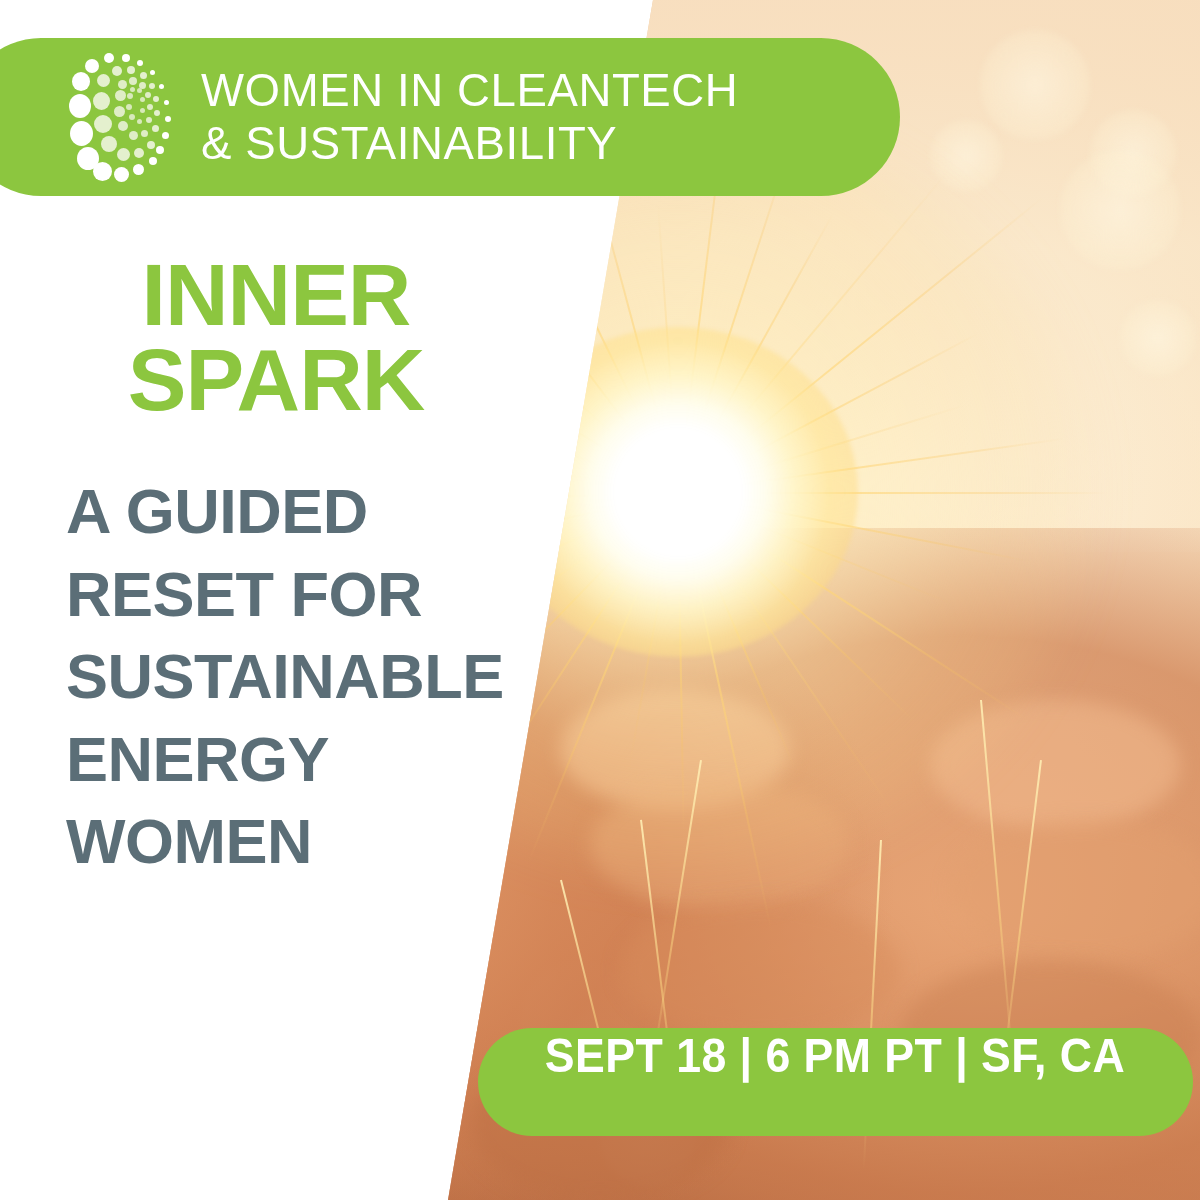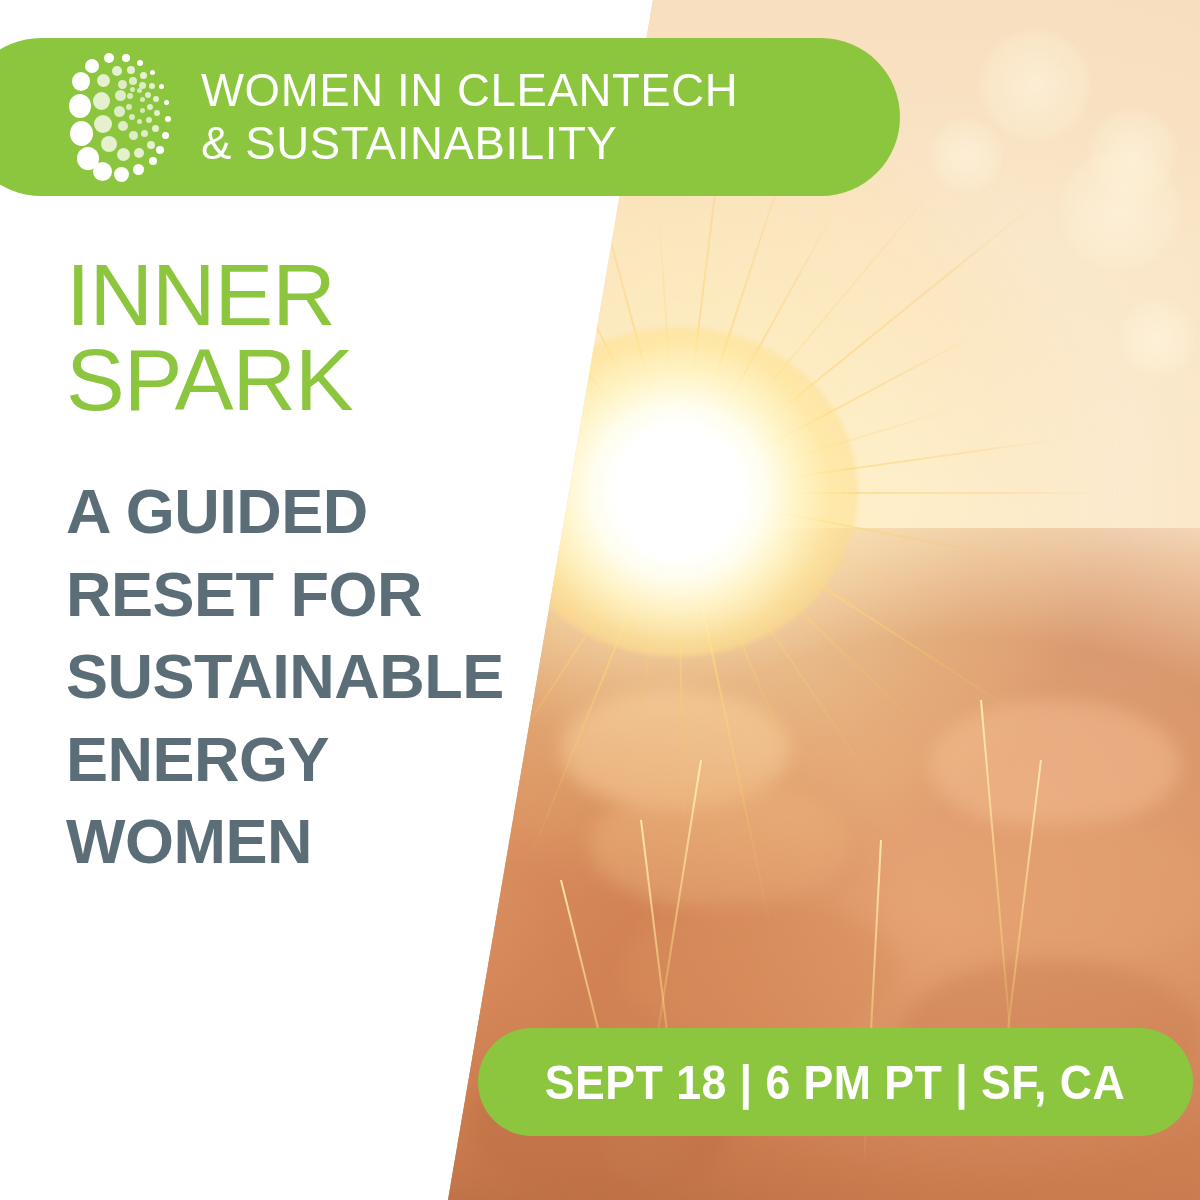--- a/index.html
+++ b/index.html
@@ -138,46 +138,47 @@
     transform:scaleX(.97);
     transform-origin:left center;
   }
 
   
   #headline{
     position:absolute;
     left:66px;top:252px;
     width:420px;
     color:#8CC63F;
-    font-weight:normal;
+    font-weight:bold;
     font-size:88px;
     line-height:.97;
     letter-spacing:-1px;
     white-space:pre-line;
+    text-align:center;
   }
   #subhead{
     position:absolute;
     left:66px;top:470px;
     width:470px;
     color:#5B6E77;
     font-weight:bold;
     font-size:63px;
     line-height:1.31;
     letter-spacing:-.5px;
     white-space:pre-line;
   }
 
   
   #event-pill{
     position:absolute;
     left:478px;top:1028px;
     width:715px;height:108px;
     background:#8CC63F;
     border-radius:54px;
-    display:flex;align-items:center;justify-content:center;
+    display:flex;justify-content:center;
   }
   #event-text{
     color:#ffffff;
     font-weight:bold;
     font-size:48px;
     letter-spacing:.5px;
     transform:scaleX(.93);
     white-space:nowrap;
   }
 </style>

